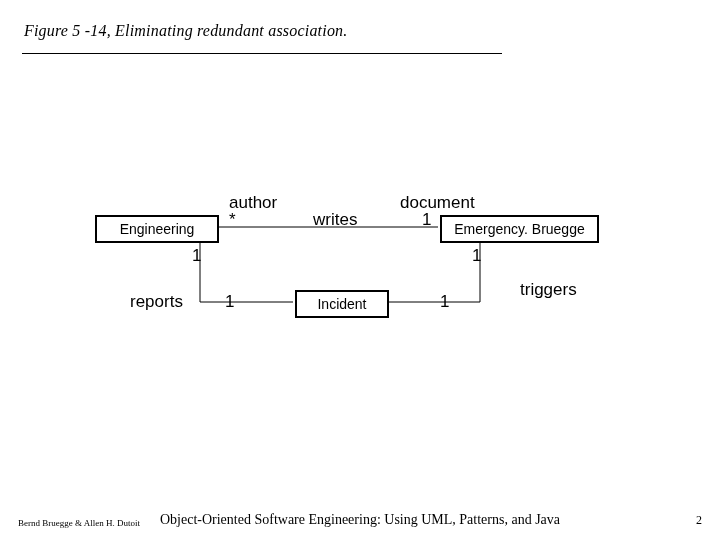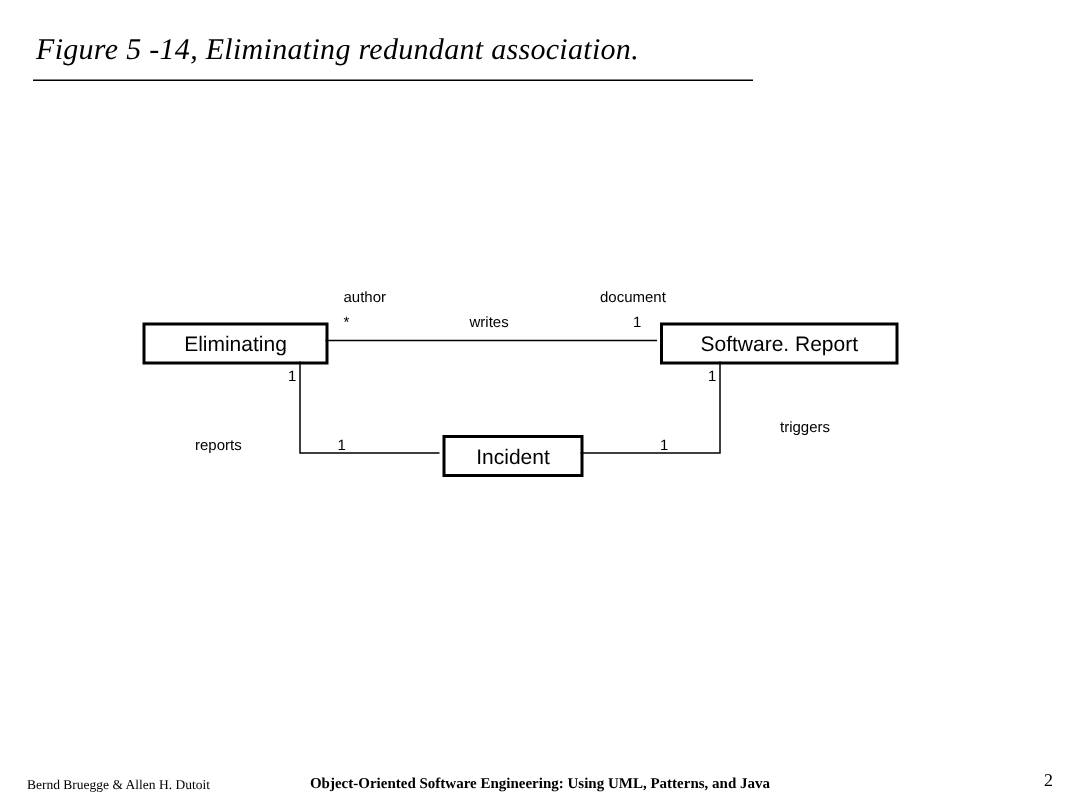--- a/index.html
+++ b/index.html
@@ -1,35 +1,35 @@
 <!DOCTYPE html>
 <html><head>
 <meta charset="utf-8">
 <style>
   html,body{margin:0;padding:0;width:720px;height:540px;background:#fff;font-family:"Times New Roman",Times,serif;color:#000;position:relative}
-  .title{position:absolute;left:24px;top:22px;font-style:italic;font-size:20px;letter-spacing:.2px}
+  .title{position:absolute;left:24px;top:22px;font-style:italic;font-size:16px;letter-spacing:.2px}
   .title-underline{position:absolute;left:22px;top:53px;width:480px;height:1px;background:#000}
   .box{position:absolute;border:2px solid #000;background:#fff;font-family:Arial,Helvetica,sans-serif;font-size:14px;display:flex;align-items:center;justify-content:center}
-  .lbl{position:absolute;font-family:Arial,Helvetica,sans-serif;font-size:10px}
+  .lbl{position:absolute;font-family:Arial,Helvetica,sans-serif;font-size:17px}
   .footer-left{position:absolute;left:18px;bottom:12px;font-size:9px;font-weight:normal}
-  .footer-center{position:absolute;left:0;right:0;bottom:12px;text-align:center;font-size:10px;font-weight:bold}
+  .footer-center{position:absolute;left:0;right:0;bottom:12px;text-align:center;font-size:14px;font-weight:normal}
   .footer-right{position:absolute;right:18px;bottom:12px;font-size:12px}
   svg.lines{position:absolute;left:0;top:0;width:720px;height:540px;pointer-events:none}
 </style>
 </head>
 <body>
 
 <div class="title">Figure 5 -14, Eliminating redundant association.</div>
 <div class="title-underline"></div>
 
 <div class="box" style="left:95px;top:215px;width:120px;height:24px">
-  <span>Eliminating</span>
+  <span>Engineering</span>
 </div>
 <div class="box" style="left:440px;top:215px;width:155px;height:24px">
-  <span>Software. Report</span>
+  <span>Emergency. Bruegge</span>
 </div>
 <div class="box" style="left:295px;top:290px;width:90px;height:24px">
   <span>Incident</span>
 </div>
 
 <svg class="lines">
 
   <line x1="217" y1="227" x2="438" y2="227" stroke="#000" stroke-width="1"></line>
 
   <polyline points="200,241 200,302 293,302" fill="none" stroke="#000" stroke-width="1"></polyline>

